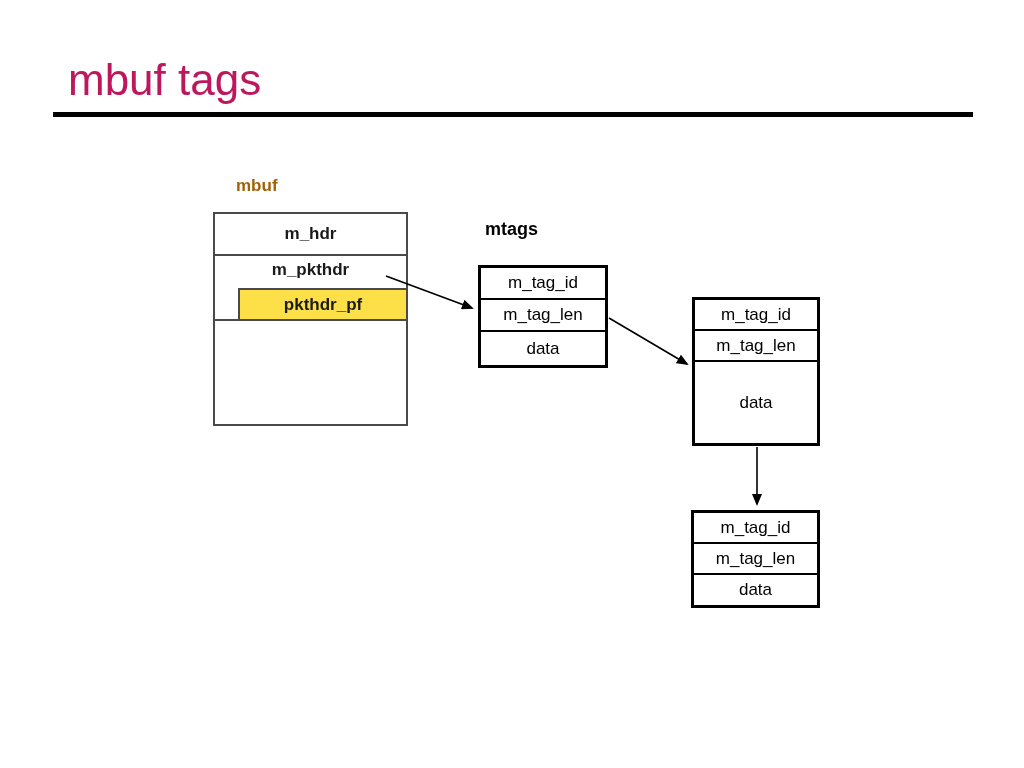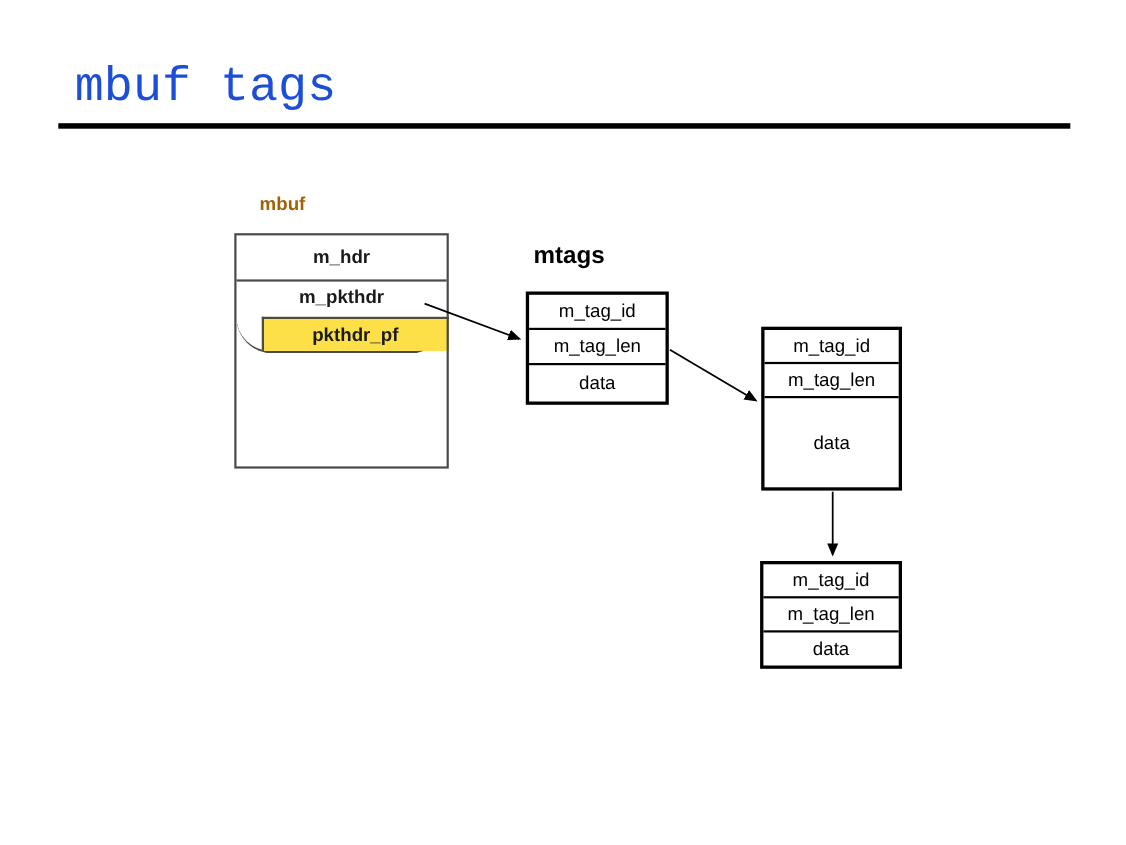--- a/index.html
+++ b/index.html
@@ -14,24 +14,24 @@
     background: #ffffff;
     overflow: hidden;
     font-family: "Liberation Sans", sans-serif;
   }
 
   
   .slide-title {
     position: absolute;
     left: 68px;
     top: 58px;
-    font-family: Liberation Mono, monospace;
+    font-family: Liberation Sans, sans-serif;
     font-size: 44px;
     line-height: 1.0;
-    color: #1d4ed8;
+    color: #be185d;
     white-space: nowrap;
   }
   .title-rule {
     position: absolute;
     left: 53px;
     top: 112px;
     width: 920px;
     height: 5px;
     background: var(--rule, #000000);
   }
@@ -44,21 +44,21 @@
   }
   .mbuf-label {
     left: 236px;
     top: 176px;
     font-size: 17px;
     color: #a16207;
   }
   .mtags-label {
     left: 485px;
     top: 219px;
-    font-size: 22px;
+    font-size: 18px;
     color: #000000;
   }
 
   
   .mbuf-box {
     position: absolute;
     left: 213px;
     top: 212px;
     width: 195px;
     height: 214px;
@@ -73,21 +73,20 @@
     align-items: center;
     justify-content: center;
     font-weight: bold;
     font-size: 17px;
     color: #1a1a1a;
   }
   .mbuf-box .section-pkthdr {
     position: relative;
     height: 63px;
     border-bottom: 2px solid var(--mbuf-border, #4a4a4a);
-    border-radius: 32px;
   }
   .mbuf-box .section-pkthdr .pkthdr-text {
     position: absolute;
     top: 4px;
     left: 0;
     right: 0;
     text-align: center;
     font-weight: bold;
     font-size: 17px;
     color: #1a1a1a;

